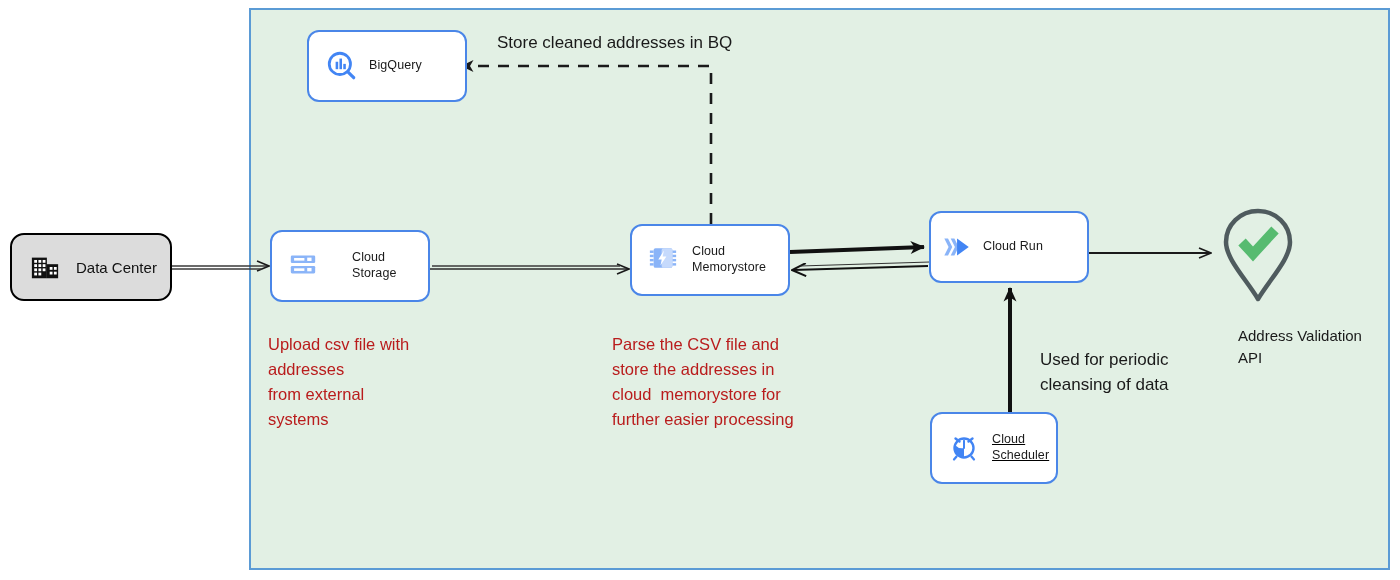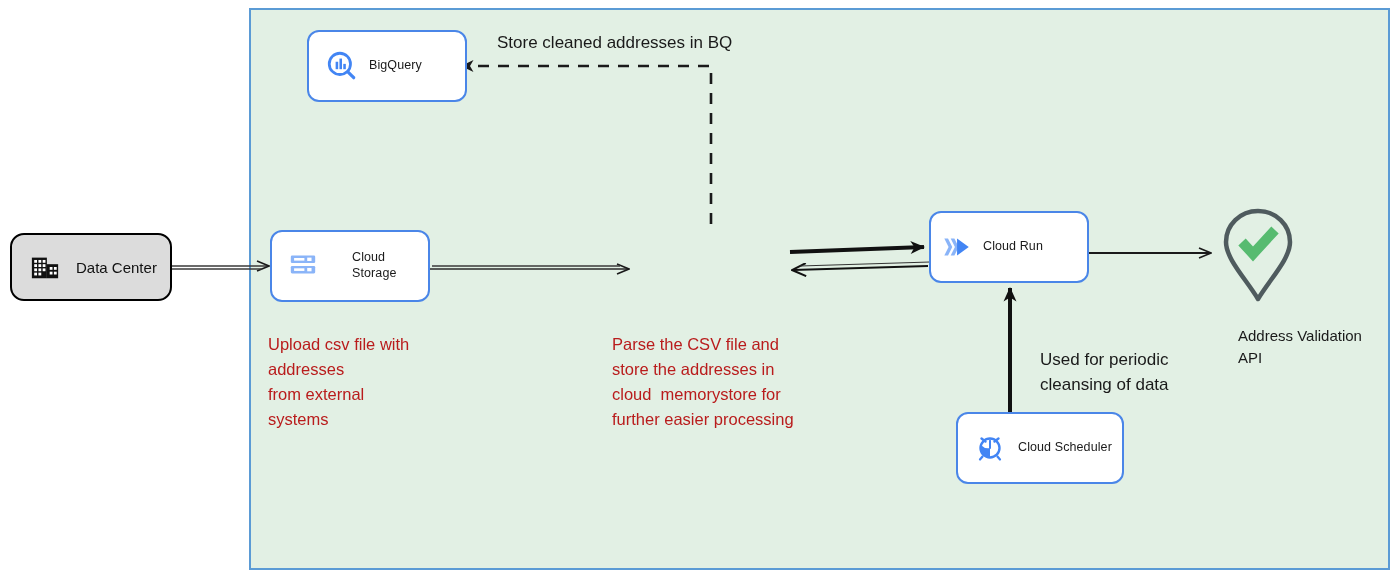--- a/index.html
+++ b/index.html
@@ -212,33 +212,54 @@
         <rect x="3" y="18" width="26" height="8" rx="1.4" fill="#8ab4f8"></rect>
         <rect x="6.5" y="9.6" width="11" height="2.8" fill="#ffffff"></rect>
         <rect x="20.5" y="9.2" width="4.6" height="3.6" fill="#ffffff"></rect>
         <rect x="6.5" y="20.6" width="11" height="2.8" fill="#ffffff"></rect>
         <rect x="20.5" y="20.2" width="4.6" height="3.6" fill="#ffffff"></rect>
       </svg>
     </span>
     <span class="node-label">Cloud Storage</span>
   </div>
 
+  <div class="node" style="left:630px; top:224px; width:160px; height:72px;">
+    <span class="icon">
+      <svg viewBox="0 0 32 32" width="30" height="30" aria-hidden="true">
+        <g fill="#8ab4f8">
+          <rect x="2" y="8" width="4" height="2.6"></rect>
+            <rect x="2" y="12.5" width="4" height="2.6"></rect>
+          <rect x="2" y="17" width="4" height="2.6"></rect>
+            <rect x="2" y="21.5" width="4" height="2.6"></rect>
+          <rect x="26" y="8" width="4" height="2.6"></rect>
+            <rect x="26" y="12.5" width="4" height="2.6"></rect>
+          <rect x="26" y="17" width="4" height="2.6"></rect>
+            <rect x="26" y="21.5" width="4" height="2.6"></rect>
+        </g>
+        <rect x="6" y="5.5" width="20" height="21" rx="2" fill="#8ab4f8"></rect>
+        <rect x="14.5" y="5.5" width="11.5" height="21" rx="2" fill="#c6dafc"></rect>
+        <path d="M17 8 L11 17.5 L14.8 17.5 L13.2 24 L19.6 14.4 L15.6 14.4 Z" fill="#ffffff"></path>
+      </svg>
+    </span>
+    <span class="node-label">Cloud
+Memorystore</span>
+  </div>
 
   <div class="node" style="left:929px; top:211px; width:160px; height:72px;padding-left:8px;">
     <span class="icon">
       <svg viewBox="0 0 32 32" width="34" height="34" aria-hidden="true">
         <path d="M5 8 L9 16 L5 24 L8.5 24 L12.5 16 L8.5 8 Z" fill="#8ab4f8"></path>
         <path d="M11 8 L15 16 L11 24 L14.5 24 L18.5 16 L14.5 8 Z" fill="#8ab4f8"></path>
         <path d="M17 8 L28 16 L17 24 Z" fill="#4285f4"></path>
       </svg>
     </span>
     <span class="node-label">Cloud Run</span>
   </div>
 
-  <div class="node" style="left:956px; top:412px; width:168px; height:72px;">
+  <div class="node" style="left:930px; top:412px; width:128px; height:72px;text-decoration:underline;">
     <span class="icon">
       <svg viewBox="0 0 32 32" width="32" height="32" aria-hidden="true">
         <circle cx="16" cy="17" r="9.5" fill="none" stroke="#4285f4" stroke-width="2.4"></circle>
         <path d="M16 17 A9.5 9.5 0 0 1 7.2 14.2 A9.5 9.5 0 0 0 16 26.5 Z" fill="#4285f4"></path>
         <path d="M16 17 L16 9.5" stroke="#4285f4" stroke-width="2" stroke-linecap="round"></path>
         <path d="M7.5 7.5 L11.5 10.5" stroke="#4285f4" stroke-width="2.4" stroke-linecap="round"></path>
         <path d="M24.5 7.5 L20.5 10.5" stroke="#4285f4" stroke-width="2.4" stroke-linecap="round"></path>
         <path d="M8.5 25.5 L6 28.5" stroke="#4285f4" stroke-width="2.2" stroke-linecap="round"></path>
         <path d="M23.5 25.5 L26 28.5" stroke="#4285f4" stroke-width="2.2" stroke-linecap="round"></path>
       </svg>

